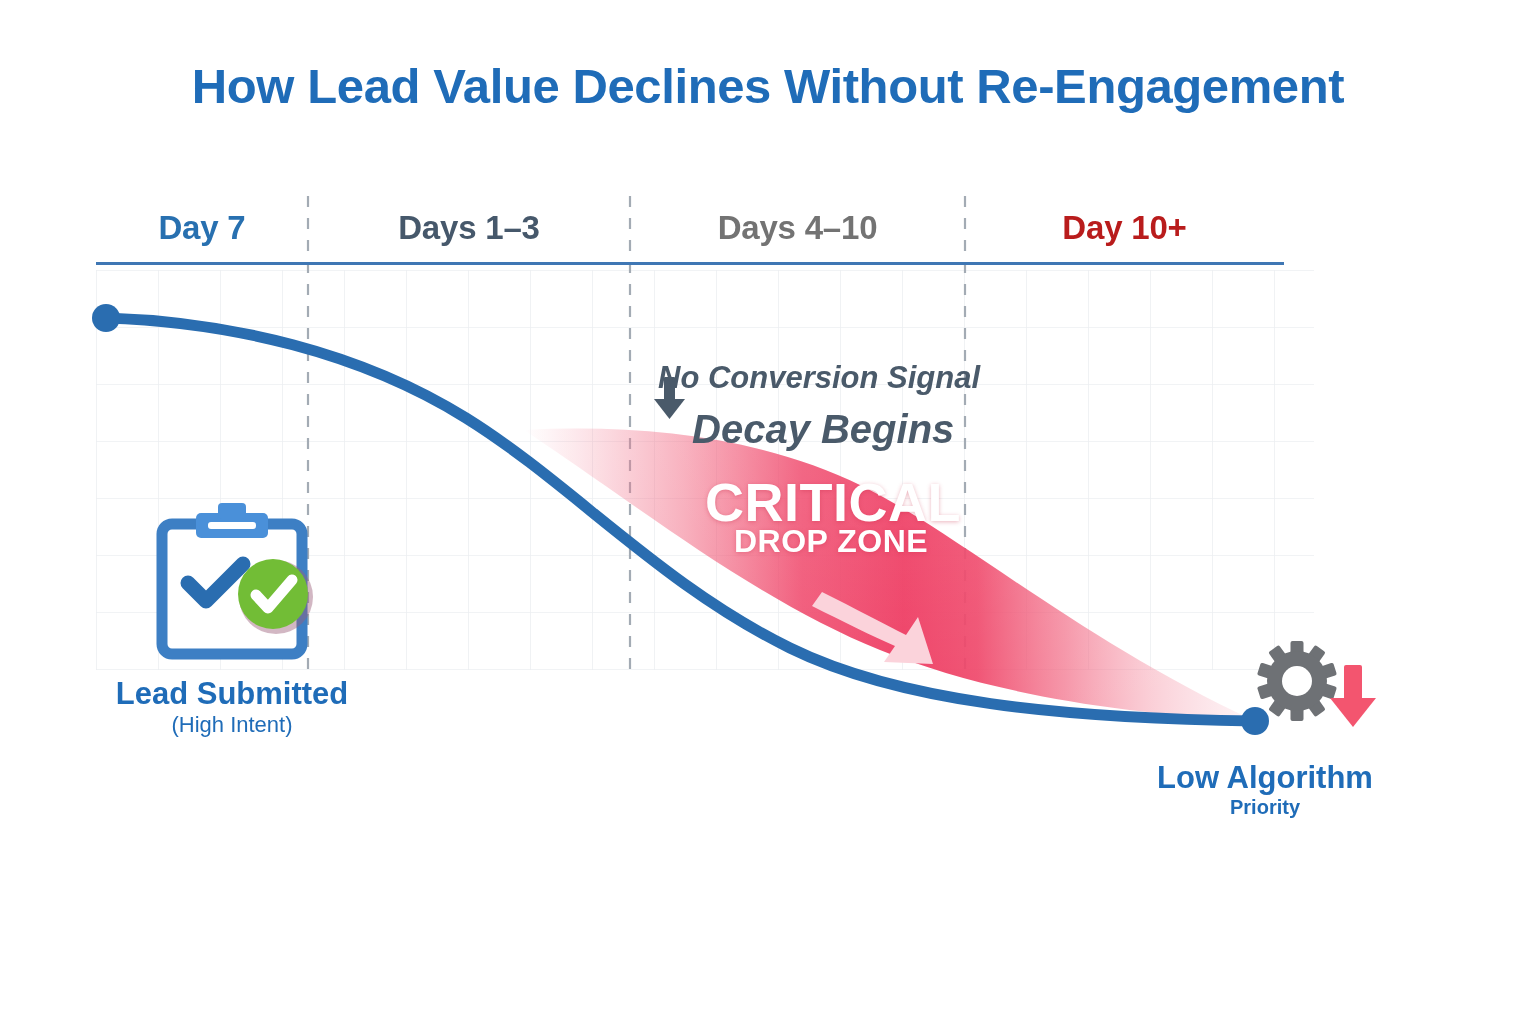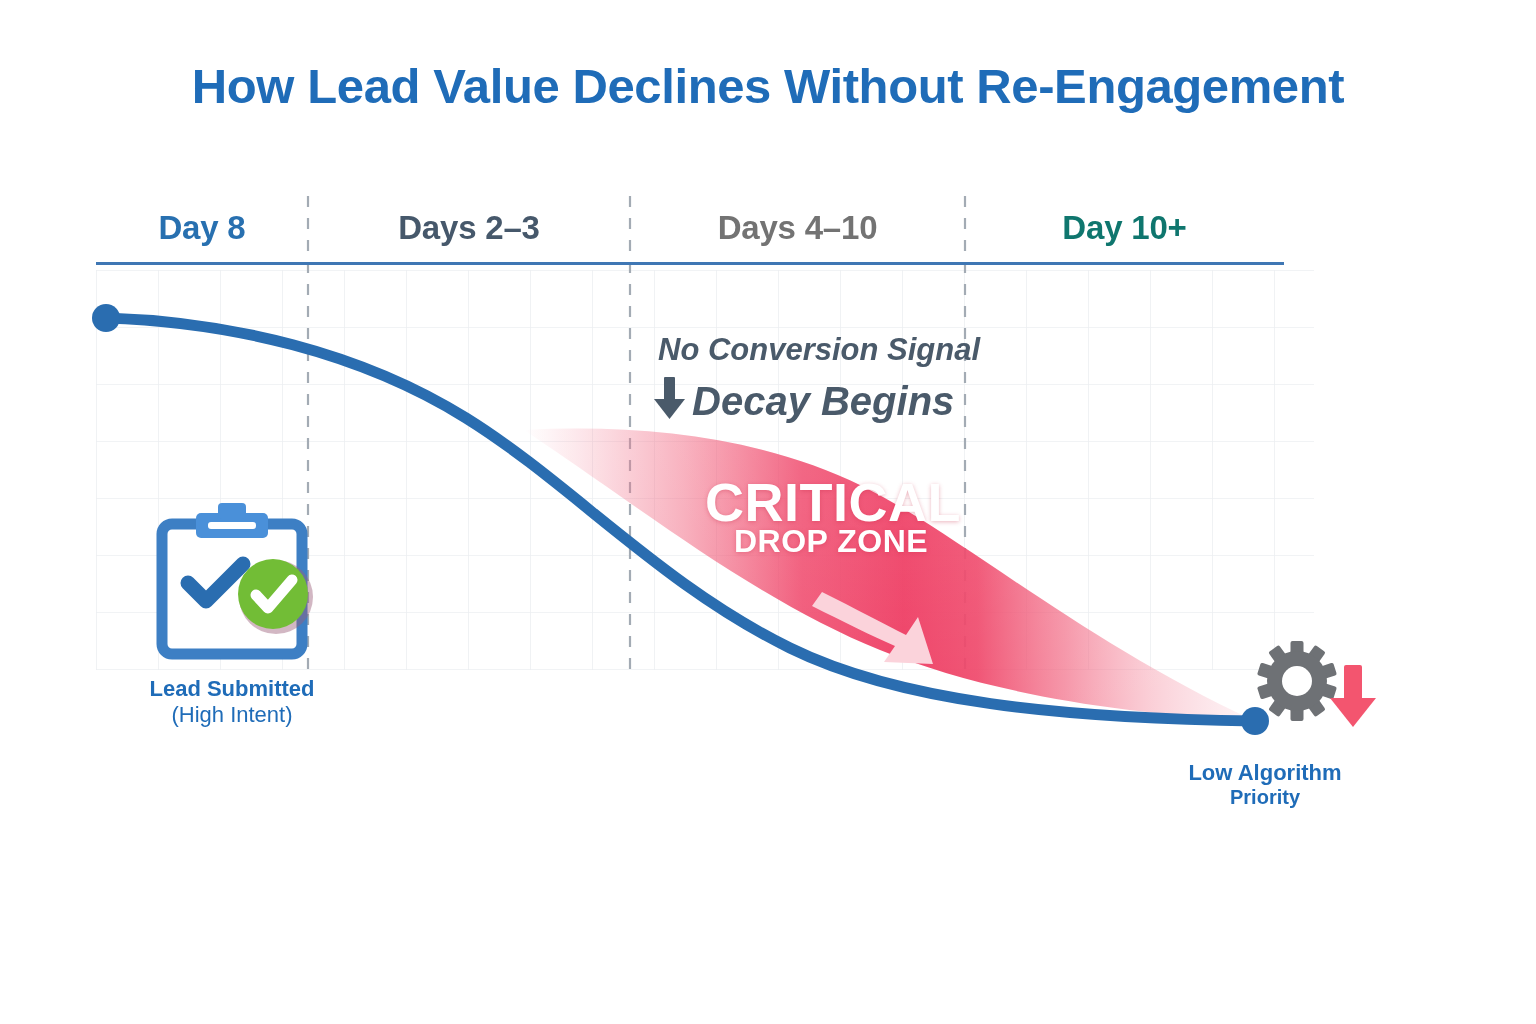--- a/index.html
+++ b/index.html
@@ -35,53 +35,54 @@
     font-weight:bold;
     display:flex;
     align-items:center;
     justify-content:center;
     letter-spacing:-0.2px;
     white-space:nowrap;
   }
   .stage-label.s0{width:212px;color:#2870b0;}
   .stage-label.s1{width:322px;color:#46586b;}
   .stage-label.s2{width:335px;color:#737373;}
-  .stage-label.s3{width:319px;color:#0f766e;}
+  .stage-label.s3{width:319px;color:#b91c1c;}
 
   .header-rule{
     position:absolute;
     left:96px;top:262px;width:1188px;height:3px;
     background:#3f77b4;
   }
 
   
   svg.plot{position:absolute;left:0;top:0;width:1536px;height:1024px;}
 
   
   .cap{
     position:absolute;
     text-align:center;
     color:#1f6cb8;
     white-space:nowrap;
     line-height:1.16;
   }
-  .cap .l1{font-size:22px;font-weight:bold;display:block;}
+  .cap .l1{font-size:31px;font-weight:bold;display:block;}
   .cap .l2{font-size:22px;font-weight:normal;display:block;}
   .cap .l2b{font-size:20px;font-weight:bold;display:block;}
 
   #cap-left{left:52px;top:676px;width:360px;}
   #cap-right{left:1085px;top:760px;width:360px;}
 
   
   .annot{
     position:absolute;
     color:#4a5a6a;
     font-style:italic;
     font-weight:bold;
     white-space:nowrap;
+    margin-top:28px;
   }
   #annot-l1{left:658px;top:332px;font-size:31px;}
   #annot-l2{left:692px;top:379px;font-size:40px;}
 
   
   .dz{
     position:absolute;
     color:#ffffff;
     font-weight:bold;
     white-space:nowrap;
@@ -202,22 +203,22 @@
       </g>
       <circle cx="0" cy="0" r="15" fill="#ffffff"></circle>
     </g>
     <g fill="#f3556f">
       <rect x="1344" y="665" width="18" height="38" rx="2"></rect>
       <path d="M 1330 698 L 1376 698 L 1353 727 Z"></path>
     </g>
   </svg>
 
   <div class="stage-labels">
-    <div class="stage-label s0">Day 8</div>
-    <div class="stage-label s1">Days 2–3</div>
+    <div class="stage-label s0">Day 7</div>
+    <div class="stage-label s1">Days 1–3</div>
     <div class="stage-label s2">Days 4–10</div>
     <div class="stage-label s3">Day 10+</div>
   </div>
   <div class="header-rule"></div>
 
   <div class="annot" id="annot-l1">No Conversion Signal</div>
   <div class="annot" id="annot-l2">Decay Begins</div>
 
   <div class="dz" id="dz1">CRITICAL</div>
   <div class="dz" id="dz2">DROP ZONE</div>

